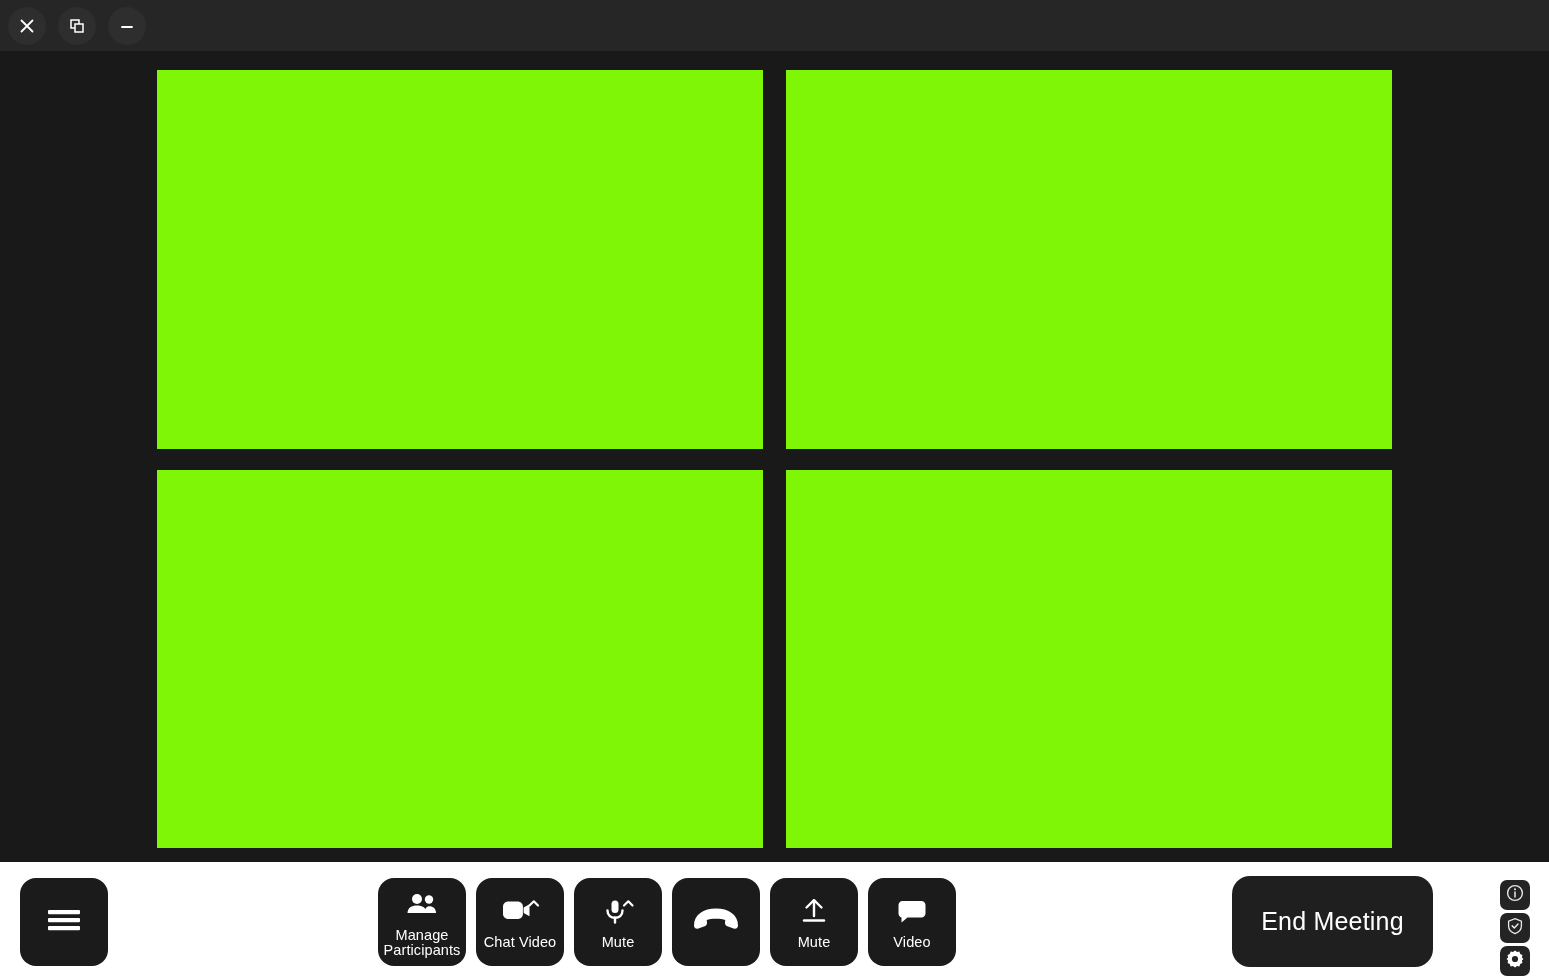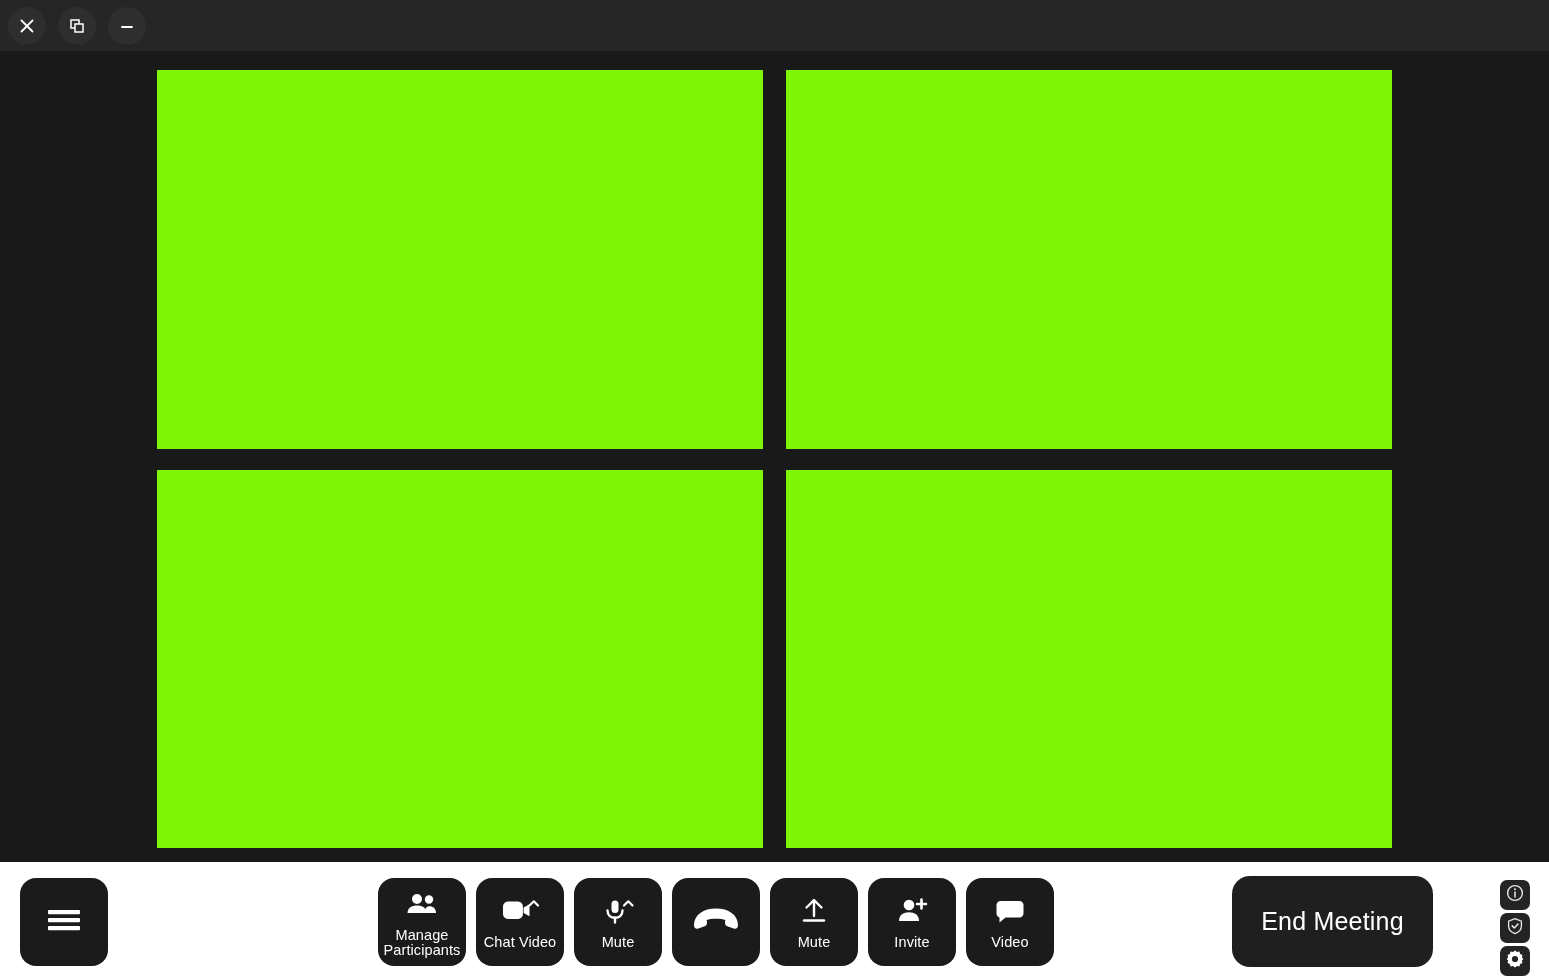--- a/index.html
+++ b/index.html
@@ -256,30 +256,20 @@
         <div class="tool-icon">
           <svg width="34" height="30" viewBox="0 0 34 30">
             <path d="M17 3.5 L17 19" stroke="#ffffff" stroke-width="2.4" stroke-linecap="round"></path>
             <path d="M9.5 10.5 L17 3.2 L24.5 10.5" stroke="#ffffff" stroke-width="2.4" fill="none" stroke-linecap="round" stroke-linejoin="round"></path>
             <path d="M7 23.5 L27 23.5" stroke="#ffffff" stroke-width="2.4" stroke-linecap="round"></path>
           </svg>
         </div>
         <div class="tool-label">Mute</div>
       </div>
 
-      <div class="tool-btn">
-        <div class="tool-icon">
-          <svg width="36" height="30" viewBox="0 0 36 30">
-            <circle cx="15" cy="8" r="5.3" fill="#ffffff"></circle>
-            <path d="M5 24 C5 18 9.5 15.3 15 15.3 C20.5 15.3 25 18 25 24 Z" fill="#ffffff"></path>
-            <path d="M27.5 2.5 L27.5 11.5 M23 7 L32 7" stroke="#ffffff" stroke-width="2.6" stroke-linecap="round"></path>
-          </svg>
-        </div>
-        <div class="tool-label">Invite</div>
-      </div>
 
       <div class="tool-btn">
         <div class="tool-icon">
           <svg width="36" height="30" viewBox="0 0 36 30">
             <path d="M4.5 8 C4.5 5.8 6.3 4 8.5 4 L27.5 4 C29.7 4 31.5 5.8 31.5 8 L31.5 16.5 C31.5 18.7 29.7 20.5 27.5 20.5 L13.5 20.5 L7.5 25.5 L7.5 20.4 C5.8 20 4.5 18.4 4.5 16.5 Z" fill="#ffffff"></path>
           </svg>
         </div>
         <div class="tool-label">Video</div>
       </div>
 

